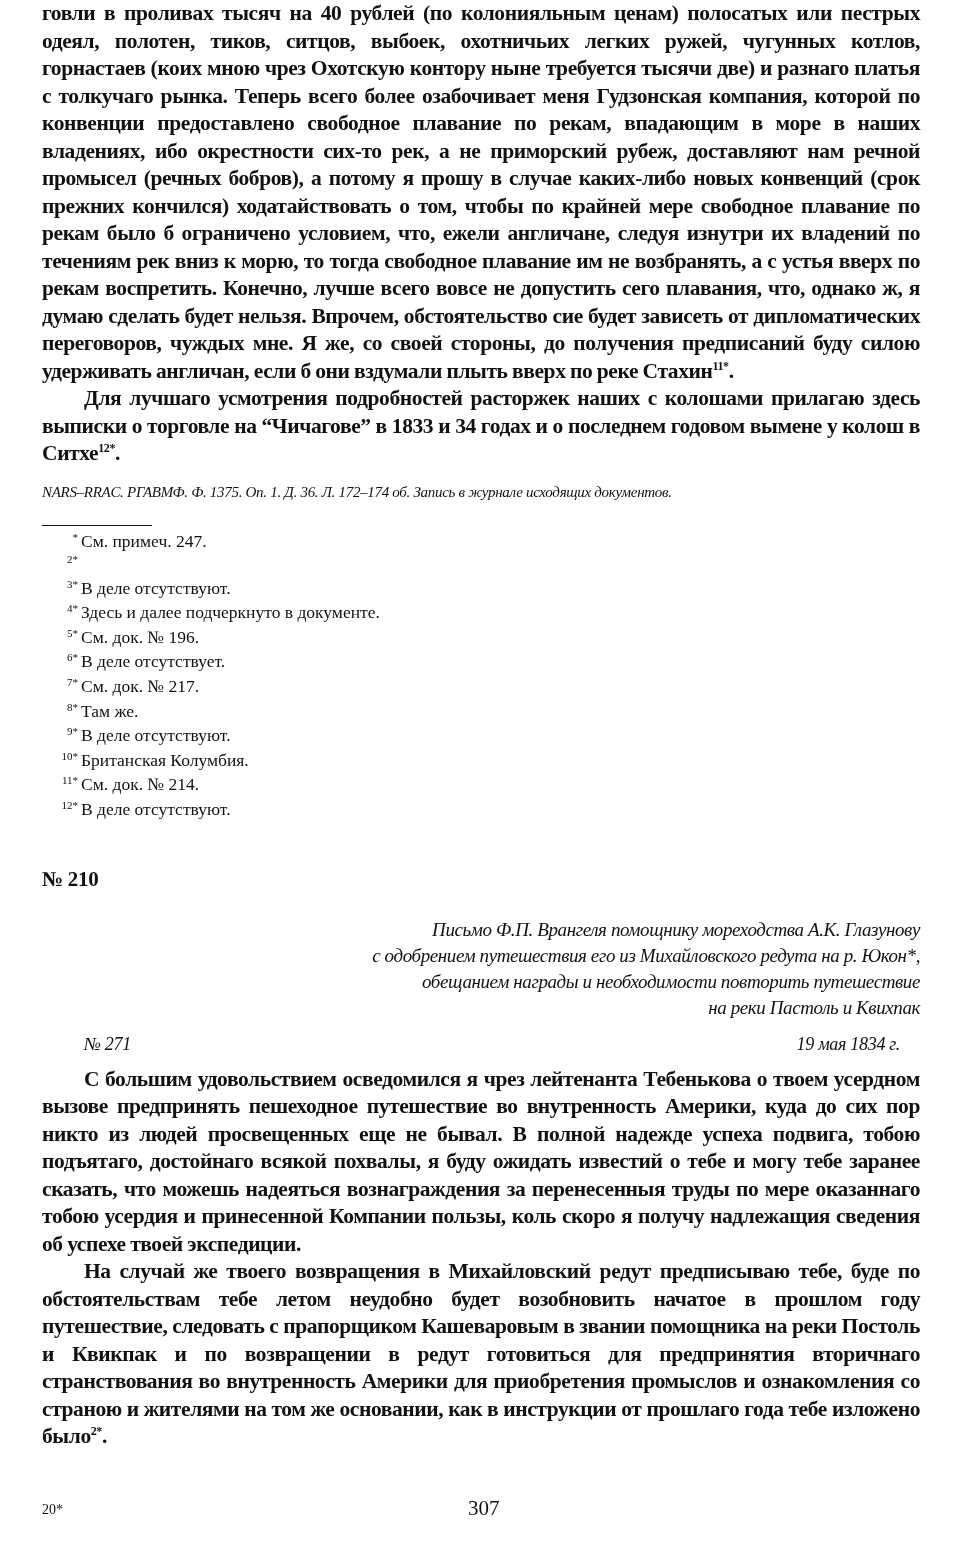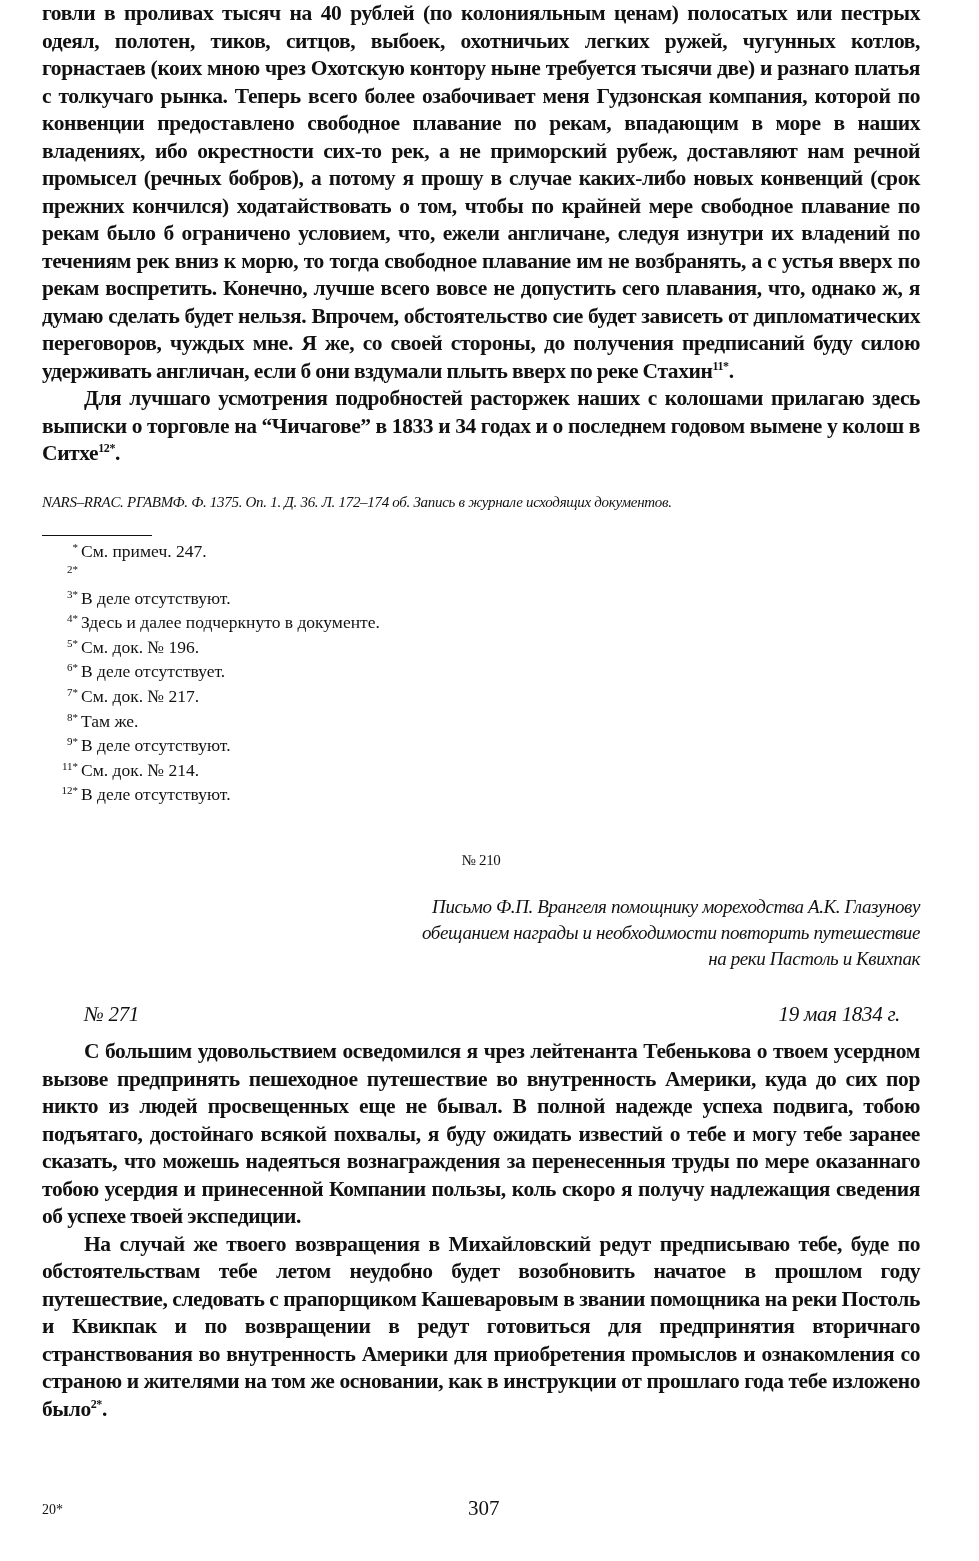--- a/index.html
+++ b/index.html
@@ -37,21 +37,21 @@
     .indent { text-indent: 42px; }
     sup {
       font-size: 12px;
       line-height: 0;
       vertical-align: 8px;
     }
     .source {
       font-style: italic;
       font-size: 15px;
       letter-spacing: -0.3px;
-      margin-top: 26px;
+      margin-top: 16px;
       margin-bottom: 0;
     }
     .rule {
       width: 110px;
       height: 0;
       border-top: 1.5px solid #111;
       margin-top: 24px;
       margin-left: 0;
     }
     .footnotes {
@@ -68,41 +68,41 @@
     .fn-mark {
       width: 39px;
       text-align: right;
       font-size: 11px;
       position: relative;
       top: -6px;
       padding-right: 3px;
       box-sizing: border-box;
     }
     .doc-number {
-      text-align: center;
-      font-weight: normal;
-      font-size: 15px;
+      text-align: left;
+      font-weight: bold;
+      font-size: 21px;
       margin-top: 44px;
       margin-bottom: 0;
       letter-spacing: -0.3px;
     }
     .doc-title {
       text-align: right;
       font-style: italic;
       font-size: 19px;
       line-height: 26px;
       margin-top: 25px;
       letter-spacing: -0.4px;
     }
     .doc-meta {
       display: flex;
       justify-content: space-between;
       font-style: italic;
-      font-size: 21px;
-      margin-top: 30px;
+      font-size: 18px;
+      margin-top: 13px;
       padding-left: 42px;
       padding-right: 20px;
       letter-spacing: -0.3px;
     }
     .letter {
       margin-top: 11px;
     }
     .page-footer {
       position: absolute;
       left: 42px;
@@ -167,33 +167,38 @@
       </div>
     <div class="fn">
         <span class="fn-mark">8*</span>
         <span>Там же.</span>
       </div>
     <div class="fn">
         <span class="fn-mark">9*</span>
         <span>В деле отсутствуют.</span>
       </div>
     <div class="fn">
+        <span class="fn-mark">10*</span>
+        <span>Британская Колумбия.</span>
+      </div>
+    <div class="fn">
         <span class="fn-mark">11*</span>
         <span>См. док. № 214.</span>
       </div>
     <div class="fn">
         <span class="fn-mark">12*</span>
         <span>В деле отсутствуют.</span>
       </div>
   </div>
 
   <div class="doc-number">№ 210</div>
 
   <div class="doc-title">
     <div>Письмо Ф.П. Врангеля помощнику мореходства А.К. Глазунову</div>
+    <div>с одобрением путешествия его из Михайловского редута на р. Юкон*,</div>
     <div>обещанием награды и необходимости повторить путешествие</div>
     <div>на реки Пастоль и Квихпак</div>
   </div>
 
   <div class="doc-meta">
     <span>№ 271</span>
     <span>19 мая 1834 г.</span>
   </div>
 
   <div class="body-text letter">

